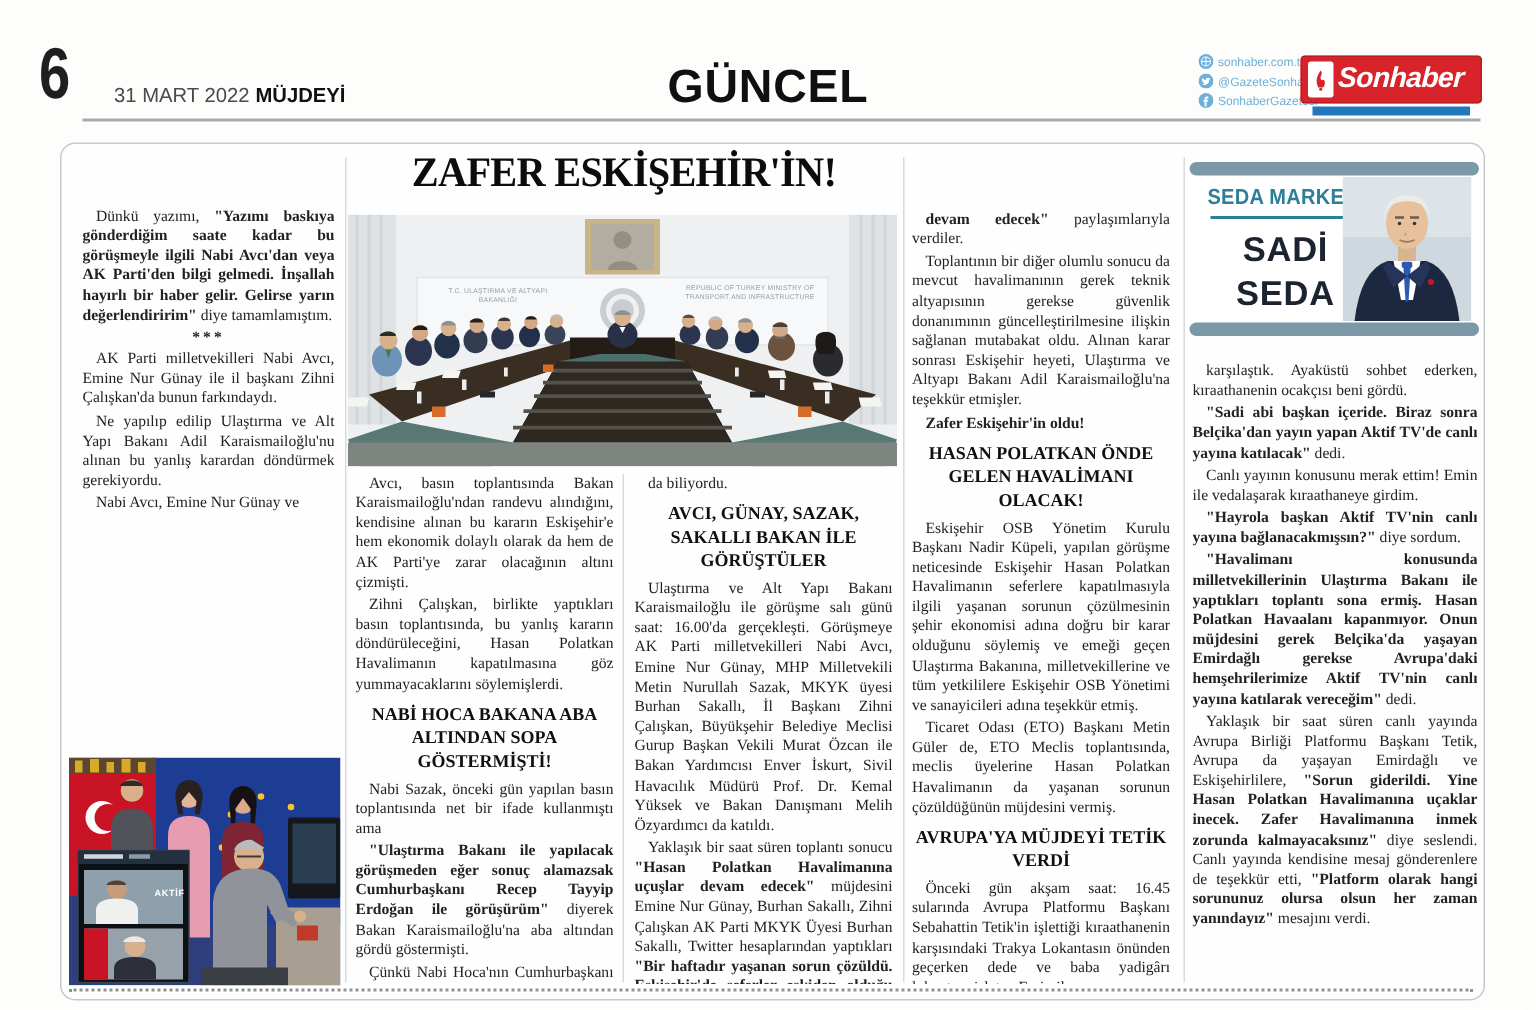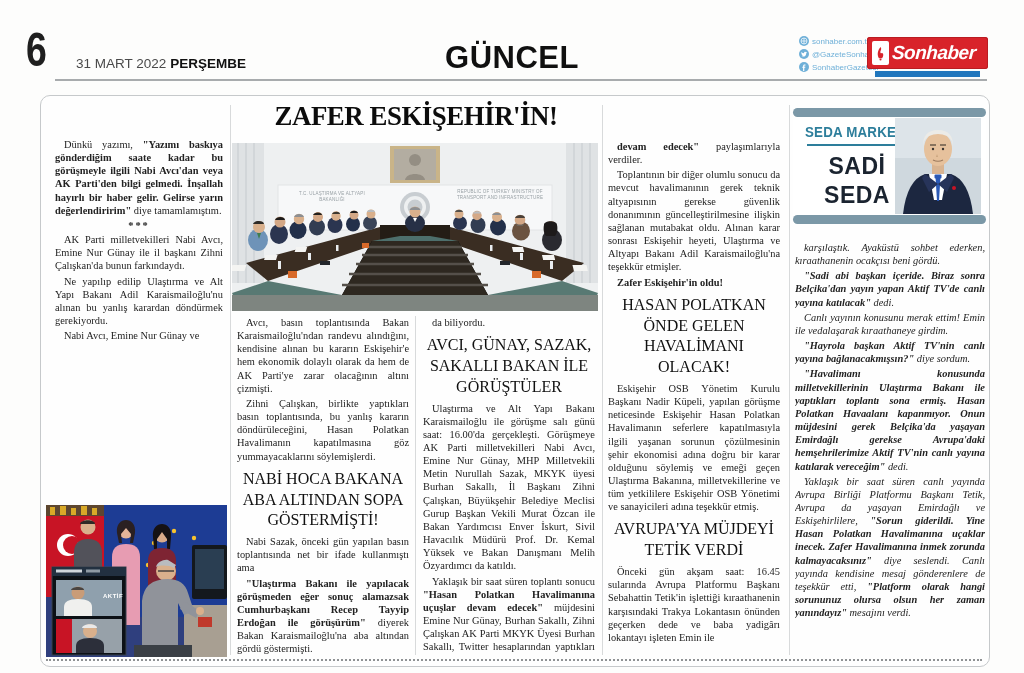--- a/index.html
+++ b/index.html
@@ -32,21 +32,21 @@
                  border-top:2px dotted #8f9294;}
   .col-rule{position:absolute;width:1px;background:#d8dadb;}
   
   .headline{position:absolute;left:232px;top:100px;width:368px;text-align:center;
             font-family:"Liberation Serif",serif;font-weight:700;font-size:28px;
             letter-spacing:-.5px;color:#0c0c0c;transform:scaleX(.96);}
   .col{position:absolute;font-family:"Liberation Serif",serif;font-size:10.4px;
        line-height:1.265;color:#222;overflow:hidden;text-align:justify;}
   .blk{margin:0 0 2px 0;}
   .blk.p{text-indent:9px;}
-  .blk.sub{text-align:center;font-weight:400;font-size:16px;line-height:1.3;
+  .blk.sub{text-align:center;font-weight:700;font-size:12px;line-height:1.3;
            margin:6px 0 4px 0;text-indent:0;color:#101010;}
   .blk.stars{text-align:center;letter-spacing:2px;margin:1px 0;font-weight:700;}
   .b{font-weight:700;}
   
   .photo{position:absolute;overflow:hidden;}
   .photo svg{display:block;width:100%;height:100%;}
   .wall-text{position:absolute;font-size:4.5px;line-height:1.25;color:#98a0a5;
              text-align:center;text-transform:uppercase;letter-spacing:.2px;}
   .aktif{position:absolute;left:57px;top:88px;font-size:6px;font-weight:700;color:#ffffff;
          letter-spacing:.5px;}
@@ -63,21 +63,21 @@
   .seda-photo{position:absolute;right:5px;top:10px;width:86px;height:96px;overflow:hidden;}
   .seda-photo svg{display:block;width:100%;height:100%;}
 </style>
 </head>
 <body>
 
 <div class="page">
 
   <div class="page-num">6</div>
   <div class="date-line">
-    <span>31 MART 2022</span><span class="day">PERŞEMBE</span>
+    <span>31 MART 2022</span><span class="day">MÜJDEYİ</span>
   </div>
   <div class="section-title">GÜNCEL</div>
   <div class="head-rule"></div>
 
   <div class="social">
     <div class="social-row">
       <svg viewBox="0 0 10 10">
           <circle cx="5" cy="5" r="5" fill="#6fb0d8"></circle>
           <circle cx="5" cy="5" r="3" fill="none" stroke="#fff" stroke-width=".7"></circle>
           <path d="M2 5h6M5 2v6" stroke="#fff" stroke-width=".7" fill="none"></path>
@@ -311,24 +311,25 @@
       <div class="blk sub"><span>AVCI, GÜNAY, SAZAK, SAKALLI BAKAN İLE GÖRÜŞTÜLER</span></div>
       <div class="blk p"><span>Ulaştırma ve Alt Yapı Bakanı Karaismailoğlu ile görüşme salı günü saat: 16.00'da gerçekleşti. Görüşmeye AK Parti milletvekilleri Nabi Avcı, Emine Nur Günay, MHP Milletvekili Metin Nurullah Sazak, MKYK üyesi Burhan Sakallı, İl Başkanı Zihni Çalışkan, Büyükşehir Belediye Meclisi Gurup Başkan Vekili Murat Özcan ile Bakan Yardımcısı Enver İskurt, Sivil Havacılık Müdürü Prof. Dr. Kemal Yüksek ve Bakan Danışmanı Melih Özyardımcı da katıldı.</span></div>
       <div class="blk p"><span>Yaklaşık bir saat süren toplantı sonucu </span><span class="b">"Hasan Polatkan Havalimanına uçuşlar devam edecek"</span><span> müjdesini Emine Nur Günay, Burhan Sakallı, Zihni Çalışkan AK Parti MKYK Üyesi Burhan Sakallı, Twitter hesaplarından yaptıkları </span><span class="b">"Bir haftadır yaşanan sorun çözüldü. Eskişehir'de seferler eskiden olduğu gibi</span></div>
     </div>
   <div class="col" style="left:608px;top:140px;width:172px;height:516px;">
       <div class="blk p"><span class="b">devam edecek"</span><span> paylaşımlarıyla verdiler.</span></div>
       <div class="blk p"><span>Toplantının bir diğer olumlu sonucu da mevcut havalimanının gerek teknik altyapısının gerekse güvenlik donanımının güncelleştirilmesine ilişkin sağlanan mutabakat oldu. Alınan karar sonrası Eskişehir heyeti, Ulaştırma ve Altyapı Bakanı Adil Karaismailoğlu'na teşekkür etmişler.</span></div>
       <div class="blk p"><span class="b">Zafer Eskişehir'in oldu!</span></div>
       <div class="blk sub"><span>HASAN POLATKAN ÖNDE GELEN HAVALİMANI OLACAK!</span></div>
       <div class="blk p"><span>Eskişehir OSB Yönetim Kurulu Başkanı Nadir Küpeli, yapılan görüşme neticesinde Eskişehir Hasan Polatkan Havalimanın seferlere kapatılmasıyla ilgili yaşanan sorunun çözülmesinin şehir ekonomisi adına doğru bir karar olduğunu söylemiş ve emeği geçen Ulaştırma Bakanına, milletvekillerine ve tüm yetkililere Eskişehir OSB Yönetimi ve sanayicileri adına teşekkür etmiş.</span></div>
+      <div class="blk p"><span>Ticaret Odası (ETO) Başkanı Metin Güler de, ETO Meclis toplantısında, meclis üyelerine Hasan Polatkan Havalimanın da yaşanan sorunun çözüldüğünün müjdesini vermiş.</span></div>
       <div class="blk sub"><span>AVRUPA'YA MÜJDEYİ TETİK VERDİ</span></div>
       <div class="blk p"><span>Önceki gün akşam saat: 16.45 sularında Avrupa Platformu Başkanı Sebahattin Tetik'in işlettiği kıraathanenin karşısındaki Trakya Lokantasın önünden geçerken dede ve baba yadigârı lokantayı işleten Emin ile</span></div>
     </div>
-  <div class="col" style="left:795px;top:241px;width:190px;height:415px;font-style:italic;">
+  <div class="col" style="left:795px;top:241px;width:190px;height:415px;">
       <div class="blk p"><span>karşılaştık. Ayaküstü sohbet ederken, kıraathanenin ocakçısı beni gördü.</span></div>
       <div class="blk p"><span class="b">"Sadi abi başkan içeride. Biraz sonra Belçika'dan yayın yapan Aktif TV'de canlı yayına katılacak"</span><span> dedi.</span></div>
       <div class="blk p"><span>Canlı yayının konusunu merak ettim! Emin ile vedalaşarak kıraathaneye girdim.</span></div>
       <div class="blk p"><span class="b">"Hayrola başkan Aktif TV'nin canlı yayına bağlanacakmışsın?"</span><span> diye sordum.</span></div>
       <div class="blk p"><span class="b">"Havalimanı konusunda milletvekillerinin Ulaştırma Bakanı ile yaptıkları toplantı sona ermiş. Hasan Polatkan Havaalanı kapanmıyor. Onun müjdesini gerek Belçika'da yaşayan Emirdağlı gerekse Avrupa'daki hemşehrilerimize Aktif TV'nin canlı yayına katılarak vereceğim"</span><span> dedi.</span></div>
       <div class="blk p"><span>Yaklaşık bir saat süren canlı yayında Avrupa Birliği Platformu Başkanı Tetik, Avrupa da yaşayan Emirdağlı ve Eskişehirlilere, </span><span class="b">"Sorun giderildi. Yine Hasan Polatkan Havalimanına uçaklar inecek. Zafer Havalimanına inmek zorunda kalmayacaksınız"</span><span> diye seslendi. Canlı yayında kendisine mesaj gönderenlere de teşekkür etti, </span><span class="b">"Platform olarak hangi sorununuz olursa olsun her zaman yanındayız"</span><span> mesajını verdi.</span></div>
     </div>
 
   <div class="seda-box">
     <div class="seda-bar top"></div>

